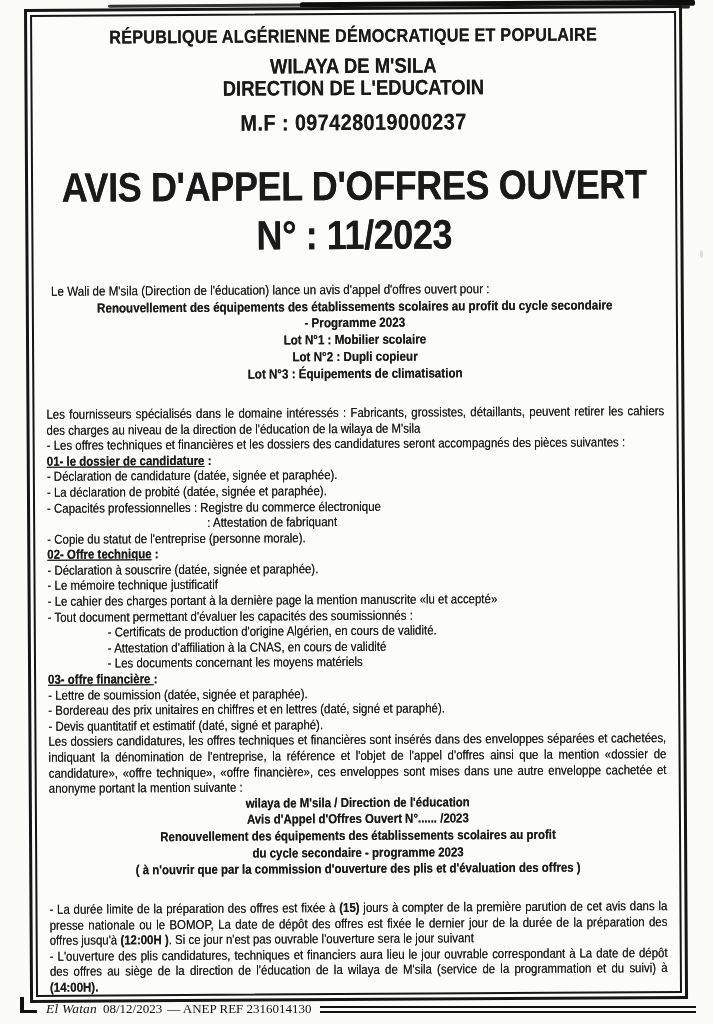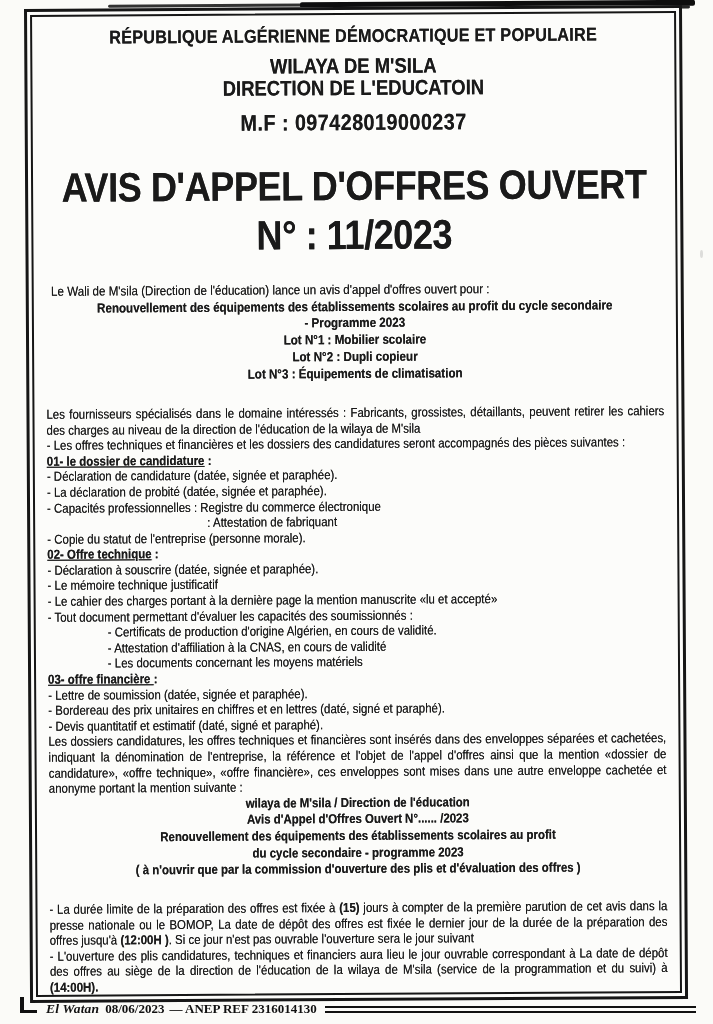--- a/index.html
+++ b/index.html
@@ -53,21 +53,21 @@
   .item{}
   .item.colon-indent{padding-left:182px;}
   .item.sub{padding-left:68px;}
   .mention{text-align:center;font-weight:bold;line-height:1.28;}
   .b{font-weight:bold;}
   
   .footer{
     position:absolute;left:20px;top:998px;width:678px;height:22px;
     display:flex;align-items:center;
     font-family:"Liberation Serif","DejaVu Serif",serif;
-    font-weight:bold;font-size:13px;color:#111;
+    font-weight:normal;font-size:13px;color:#111;
   }
   .corner-mark{width:13px;height:13px;border-left:4px solid #111;border-bottom:3px solid #111;margin-top:-8px;margin-right:9px;}
   .np-name{font-style:italic;font-size:13.5px;margin-right:6px;letter-spacing:.2px;}
   .np-date{margin-right:5px;}
   .np-ref{white-space:nowrap;text-align:right;}
   .double-rule{flex:1;height:3px;border-top:2px solid #111;border-bottom:2px solid #111;margin-left:8px;margin-right:2px;}
 </style>
 </head>
 <body>
 
@@ -142,16 +142,16 @@
 
       <p>- Le présent avis tient lieu d'invitation aux soumissionnaires pour assister à l'ouverture des plis.</p>
 
     </div>
   </div>
 </div>
 
 <div class="footer">
   <span class="corner-mark"></span>
   <span class="np-name">El Watan</span>
-  <span class="np-date">08/06/2023</span>
+  <span class="np-date">08/12/2023</span>
   <span class="np-ref">— ANEP REF 2316014130</span>
   <span class="double-rule"></span>
 </div>
 
 </body></html>

